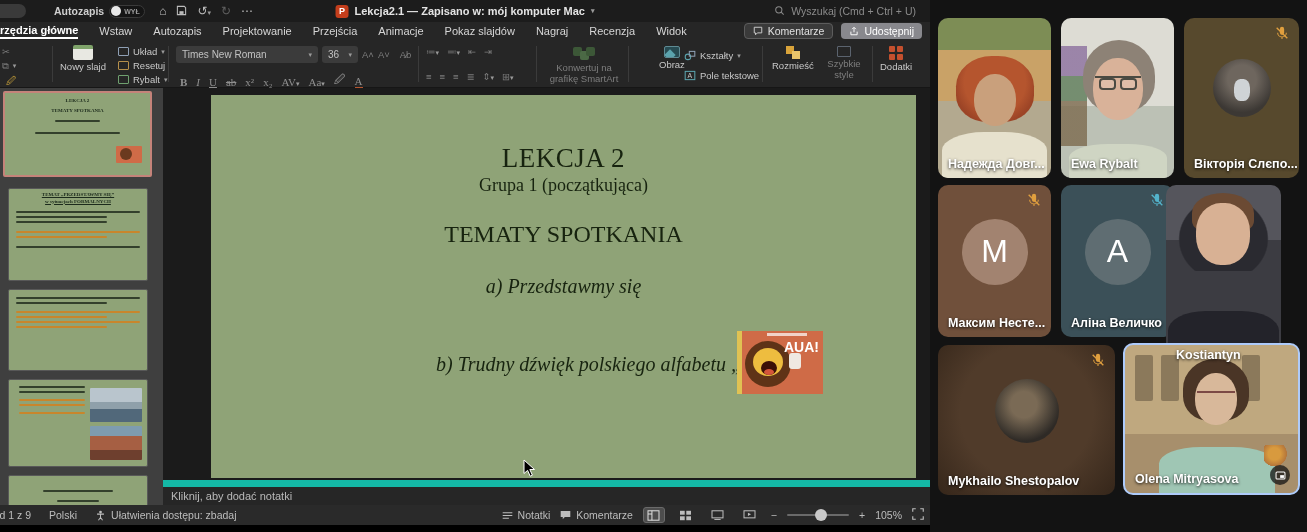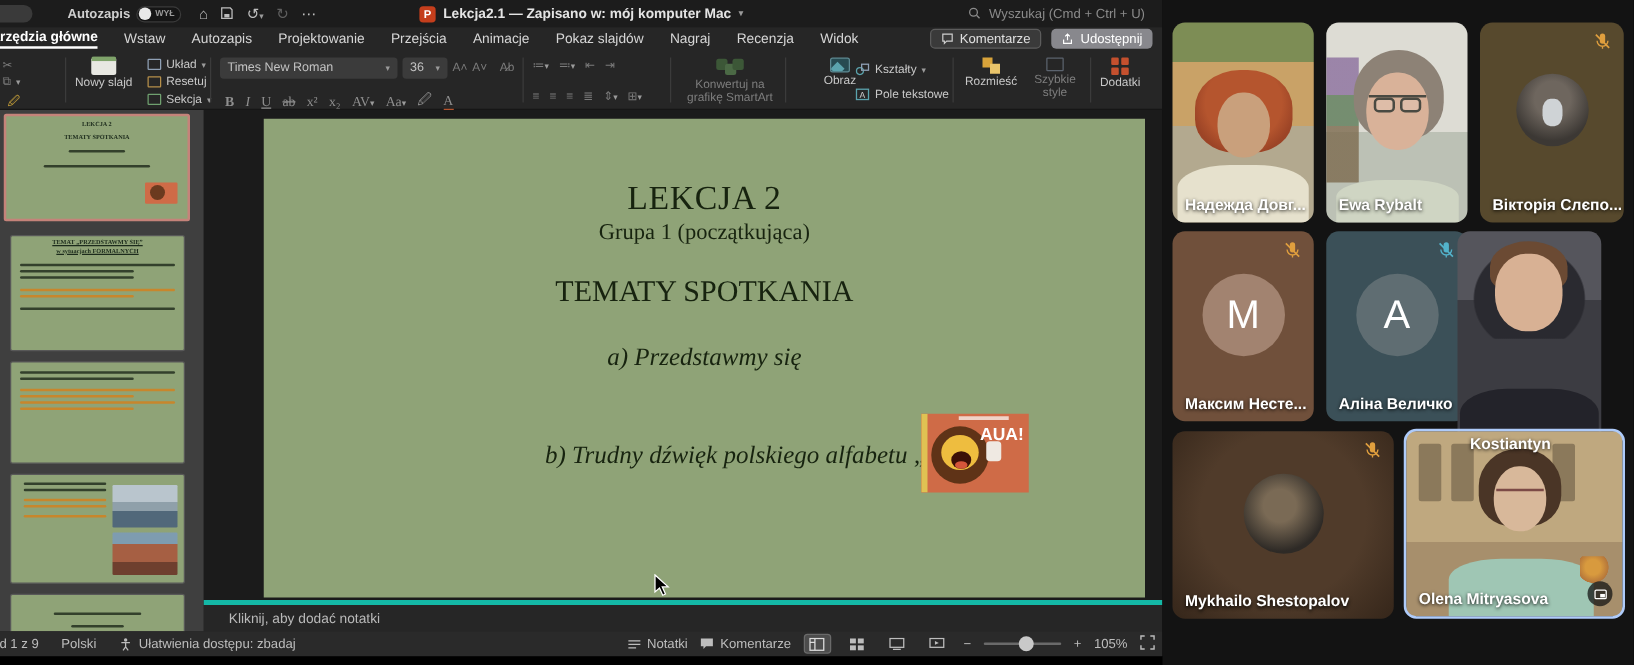--- a/index.html
+++ b/index.html
@@ -101,21 +101,21 @@
   .lion .mouth { position:absolute; left:24px; top:30px; width:16px; height:14px; background:#3c1007; border-radius:50%; }
   .lion .tongue { position:absolute; left:27px; top:38px; width:10px; height:6px; background:#d4553a; border-radius:50%; }
   .lion .paw { position:absolute; left:52px; top:22px; width:12px; height:16px; background:#efe9e2; border-radius:3px; }
   .lion .aua { position:absolute; right:4px; top:8px; color:#fff; font-family:"Liberation Sans",sans-serif;
                font-weight:bold; font-size:14px; font-style:normal; }
   .lion .cap { position:absolute; left:30px; top:2px; width:40px; height:3px; background:rgba(255,255,255,.7); }
   .cursor { position:absolute; left:312px; top:364px; z-index:5; }
 
   
   .notesbar { position:absolute; left:163px; top:480px; width:767px; height:25px; background:#262626;
-              border-top:4px solid #14b8a6; color:#b9b9b9; font-size:11px; display:flex; align-items:center; padding-left:20px; }
+              border-top:7px solid #14b8a6; color:#b9b9b9; font-size:11px; display:flex; align-items:center; padding-left:8px; }
   .statusbar { position:absolute; left:0; top:505px; width:930px; height:20px; background:#2a2a2a;
                display:flex; align-items:center; color:#bdbdbd; font-size:10.5px; }
   .sb-left { display:flex; align-items:center; gap:18px; margin-left:-18px; white-space:nowrap; }
   .sb-right { position:absolute; right:6px; display:flex; align-items:center; gap:10px; }
   .sb-btn { display:flex; align-items:center; gap:5px; }
   .viewbtn { width:22px; height:16px; border-radius:3px; display:flex; align-items:center; justify-content:center; }
   .viewbtn.active { background:#4d4d4d; border:1px solid #6a6a6a; }
   .zoom-track { width:62px; height:2px; background:#6a6a6a; border-radius:1px; position:relative; }
   .zoom-knob { position:absolute; left:28px; top:-5px; width:12px; height:12px; background:#c9c9c9; border-radius:50%; }
 
@@ -263,21 +263,21 @@
         <span class="sq-icon"></span>
         <span>Układ</span>
           <span class="caret">▾</span>
       </div>
       <div class="rrow" style="left:118px; top:20px;">
         <span class="sq-icon" style="border-color:#b58f4a;"></span>
         <span>Resetuj</span>
       </div>
       <div class="rrow" style="left:118px; top:34px;">
         <span class="sq-icon" style="border-color:#6fa06f;"></span>
-        <span>Sekcja</span>
+        <span>Rybalt</span>
           <span class="caret">▾</span>
       </div>
       <div class="rdiv" style="left:168px;"></div>
 
       <div class="rrow" style="left:176px; top:6px;">
         <span class="fontbox" style="width:142px;">
           <span style="flex:1;">Times New Roman</span>
             <span class="caret">▾</span>
         </span>
         <span class="fontbox" style="width:36px;">

